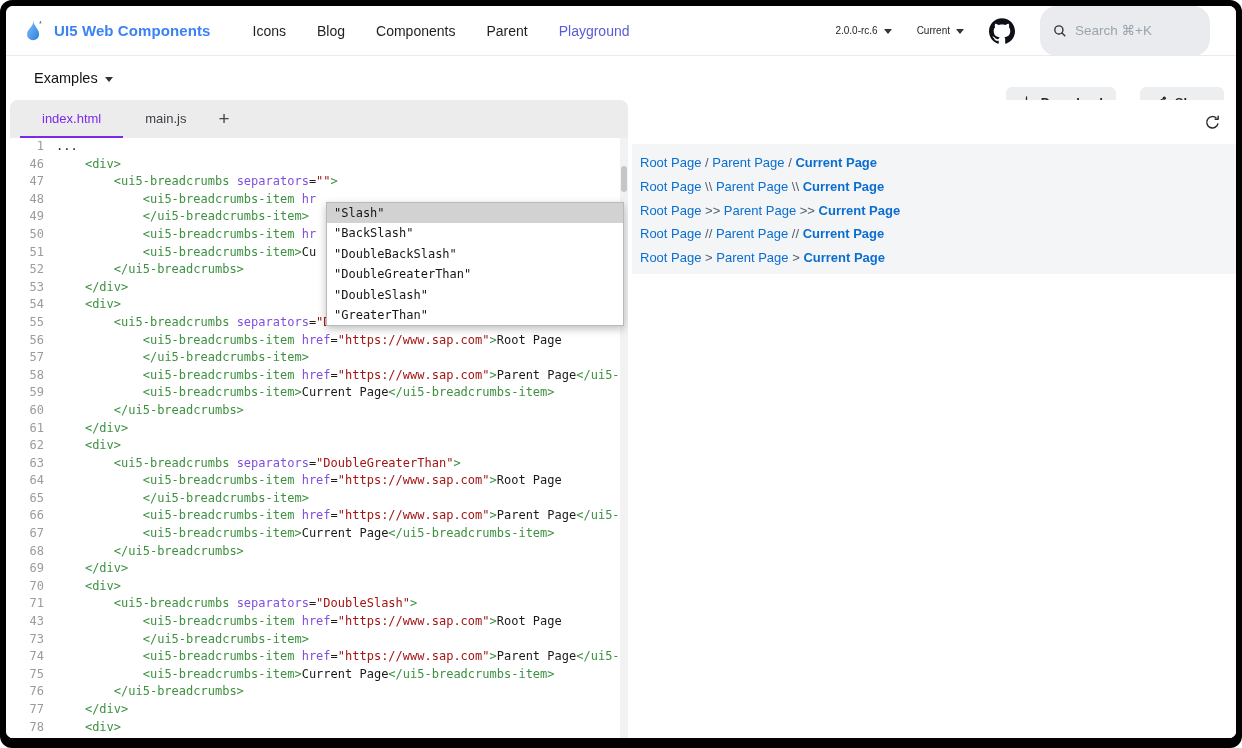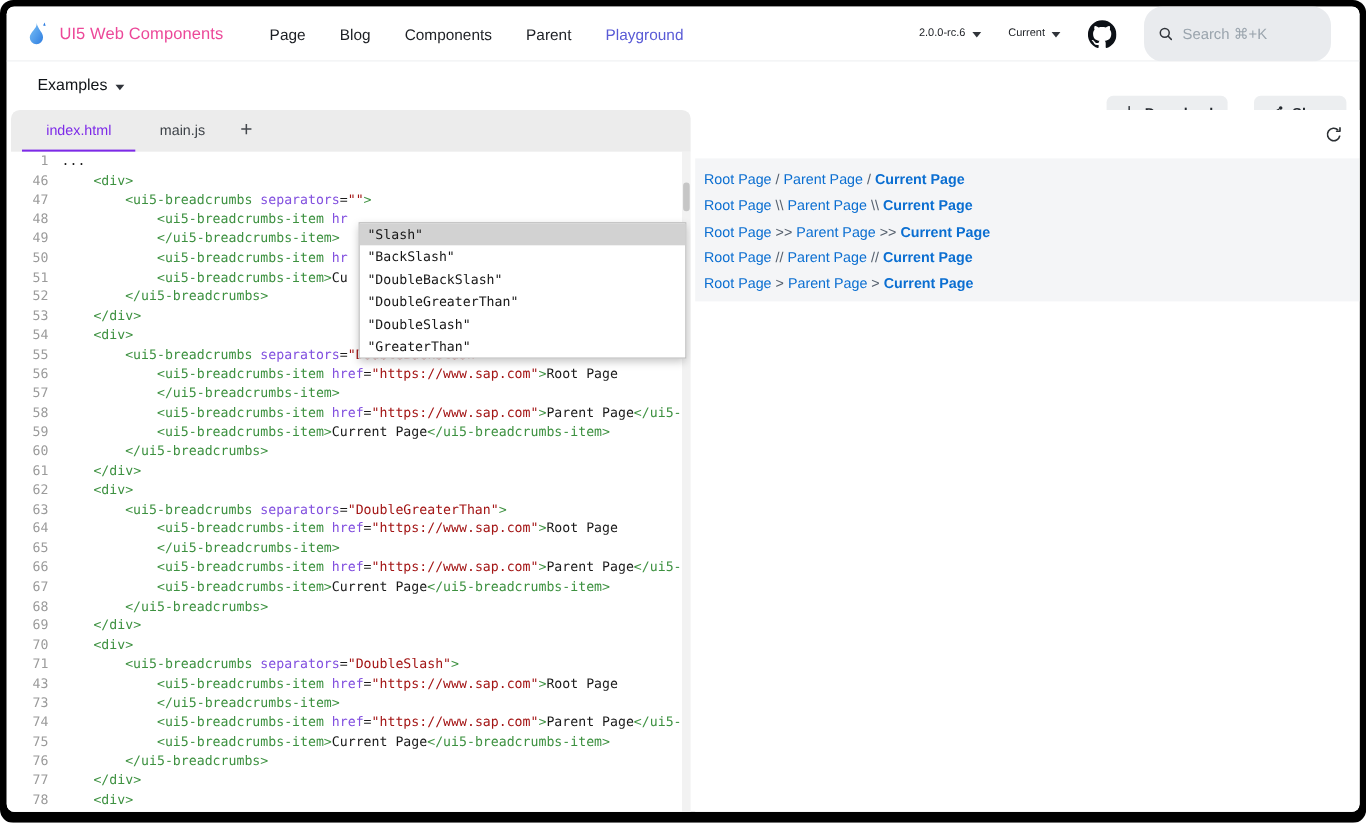--- a/index.html
+++ b/index.html
@@ -3,21 +3,21 @@
 <meta charset="utf-8">
 <style>
   * { margin:0; padding:0; box-sizing:border-box; }
   html,body { width:1242px; height:748px; background:#fff; font-family:"Liberation Sans", sans-serif; }
   .frame { width:1242px; height:748px; background:#000; border-radius:12px; padding:6px 6px 10px 6px; }
   .page { width:100%; height:100%; background:#fff; border-radius:7px; overflow:hidden; display:flex; flex-direction:column; }
 
   
   .site-header { height:50px; flex:0 0 50px; display:flex; align-items:center; padding:0 26px 0 14px; border-bottom:1px solid #e9ebee; background:#fff; }
   .brand { display:flex; align-items:center; gap:8px; }
-  .brand-title { font-size:15px; font-weight:400; color:#ec4899; letter-spacing:.1px; }
+  .brand-title { font-size:15px; font-weight:700; color:#3b82f6; letter-spacing:.1px; }
   .main-nav { display:flex; align-items:center; gap:31px; margin-left:42px; }
   .nav-item { font-size:14px; color:#1c1f24; cursor:pointer; }
   .nav-item.active { color: var(--nav-active); }
   .header-right { margin-left:auto; display:flex; align-items:center; gap:25px; }
   .hdr-drop { display:flex; align-items:center; gap:6px; font-size:10px; color:#1c1f24; cursor:pointer; }
   .caret { width:0; height:0; border-left:4px solid transparent; border-right:4px solid transparent; border-top:5px solid #30343a; display:inline-block; margin-top:2px; }
   .gh { width:26px; height:26px; color:#0d1117; display:block; }
   .search-box { display:flex; align-items:center; gap:8px; background:#e9ebee; border-radius:17px; height:50px; width:170px; padding:0 12px; }
   .search-box svg { width:15px; height:15px; color:#30343a; flex:0 0 auto; }
   .search-box input { border:none; outline:none; background:transparent; font-size:13.5px; color:#3a4047; width:100%; font-family:"Liberation Sans",sans-serif; }
@@ -79,21 +79,21 @@
             </linearGradient>
               </defs>
             <path fill="url(#flameGrad)" d="M14.2 2.5c.7 3.4-1 5.3-2.7 7.4C9.5 12.4 7.6 14.5 7.6 17.4a6.5 6.5 0 0 0 13 0c0-2.4-1-4.2-2.2-5.9-1.6-2.4-3.7-5.3-4.2-9z"></path>
             <path fill="#2e7de0" d="M20.6 5.6l1.6-3 .9 3.4z"></path>
           </svg>
         </span>
         <span class="brand-title">UI5 Web Components</span>
       </div>
 
       <nav class="main-nav" id="main-nav">
-          <span class="nav-item">Page</span>
+          <span class="nav-item">Icons</span>
           <span class="nav-item">Blog</span>
           <span class="nav-item">Components</span>
           <span class="nav-item">Parent</span>
           <span class="nav-item active">Playground</span>
         </nav>
 
       <div class="header-right">
         <div class="hdr-drop">
           <span>2.0.0-rc.6</span>
           <i class="caret"></i>

